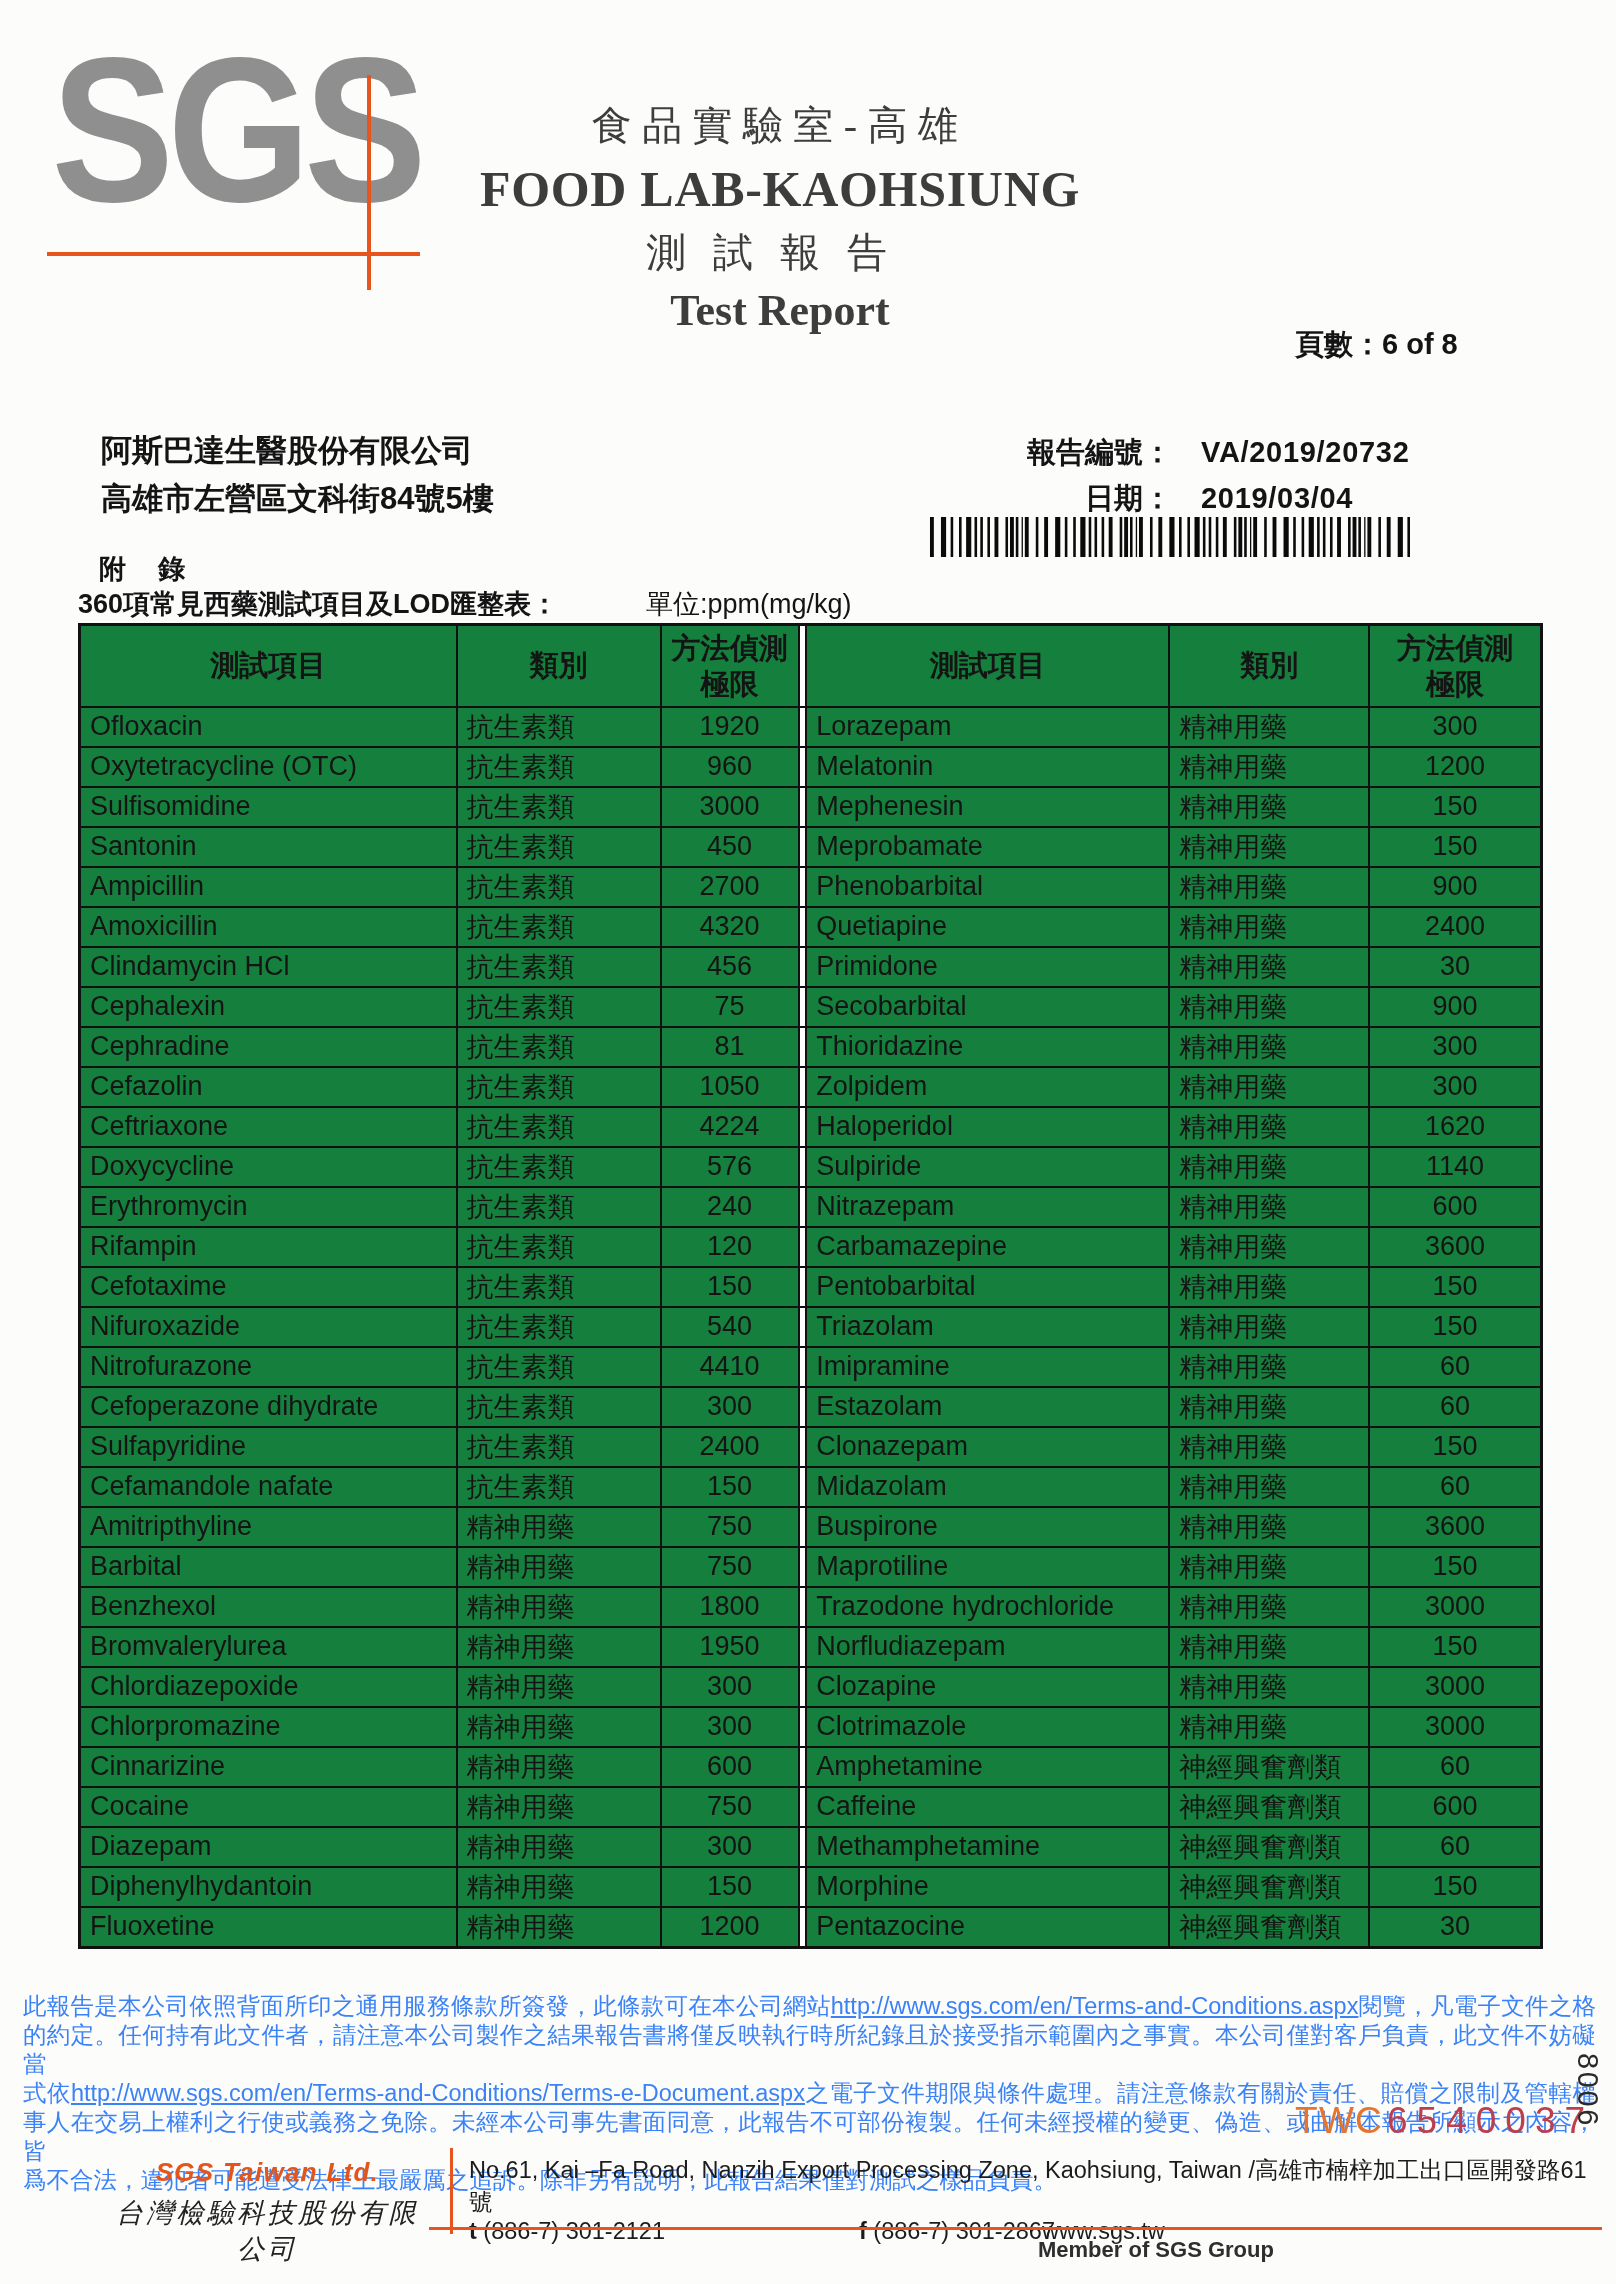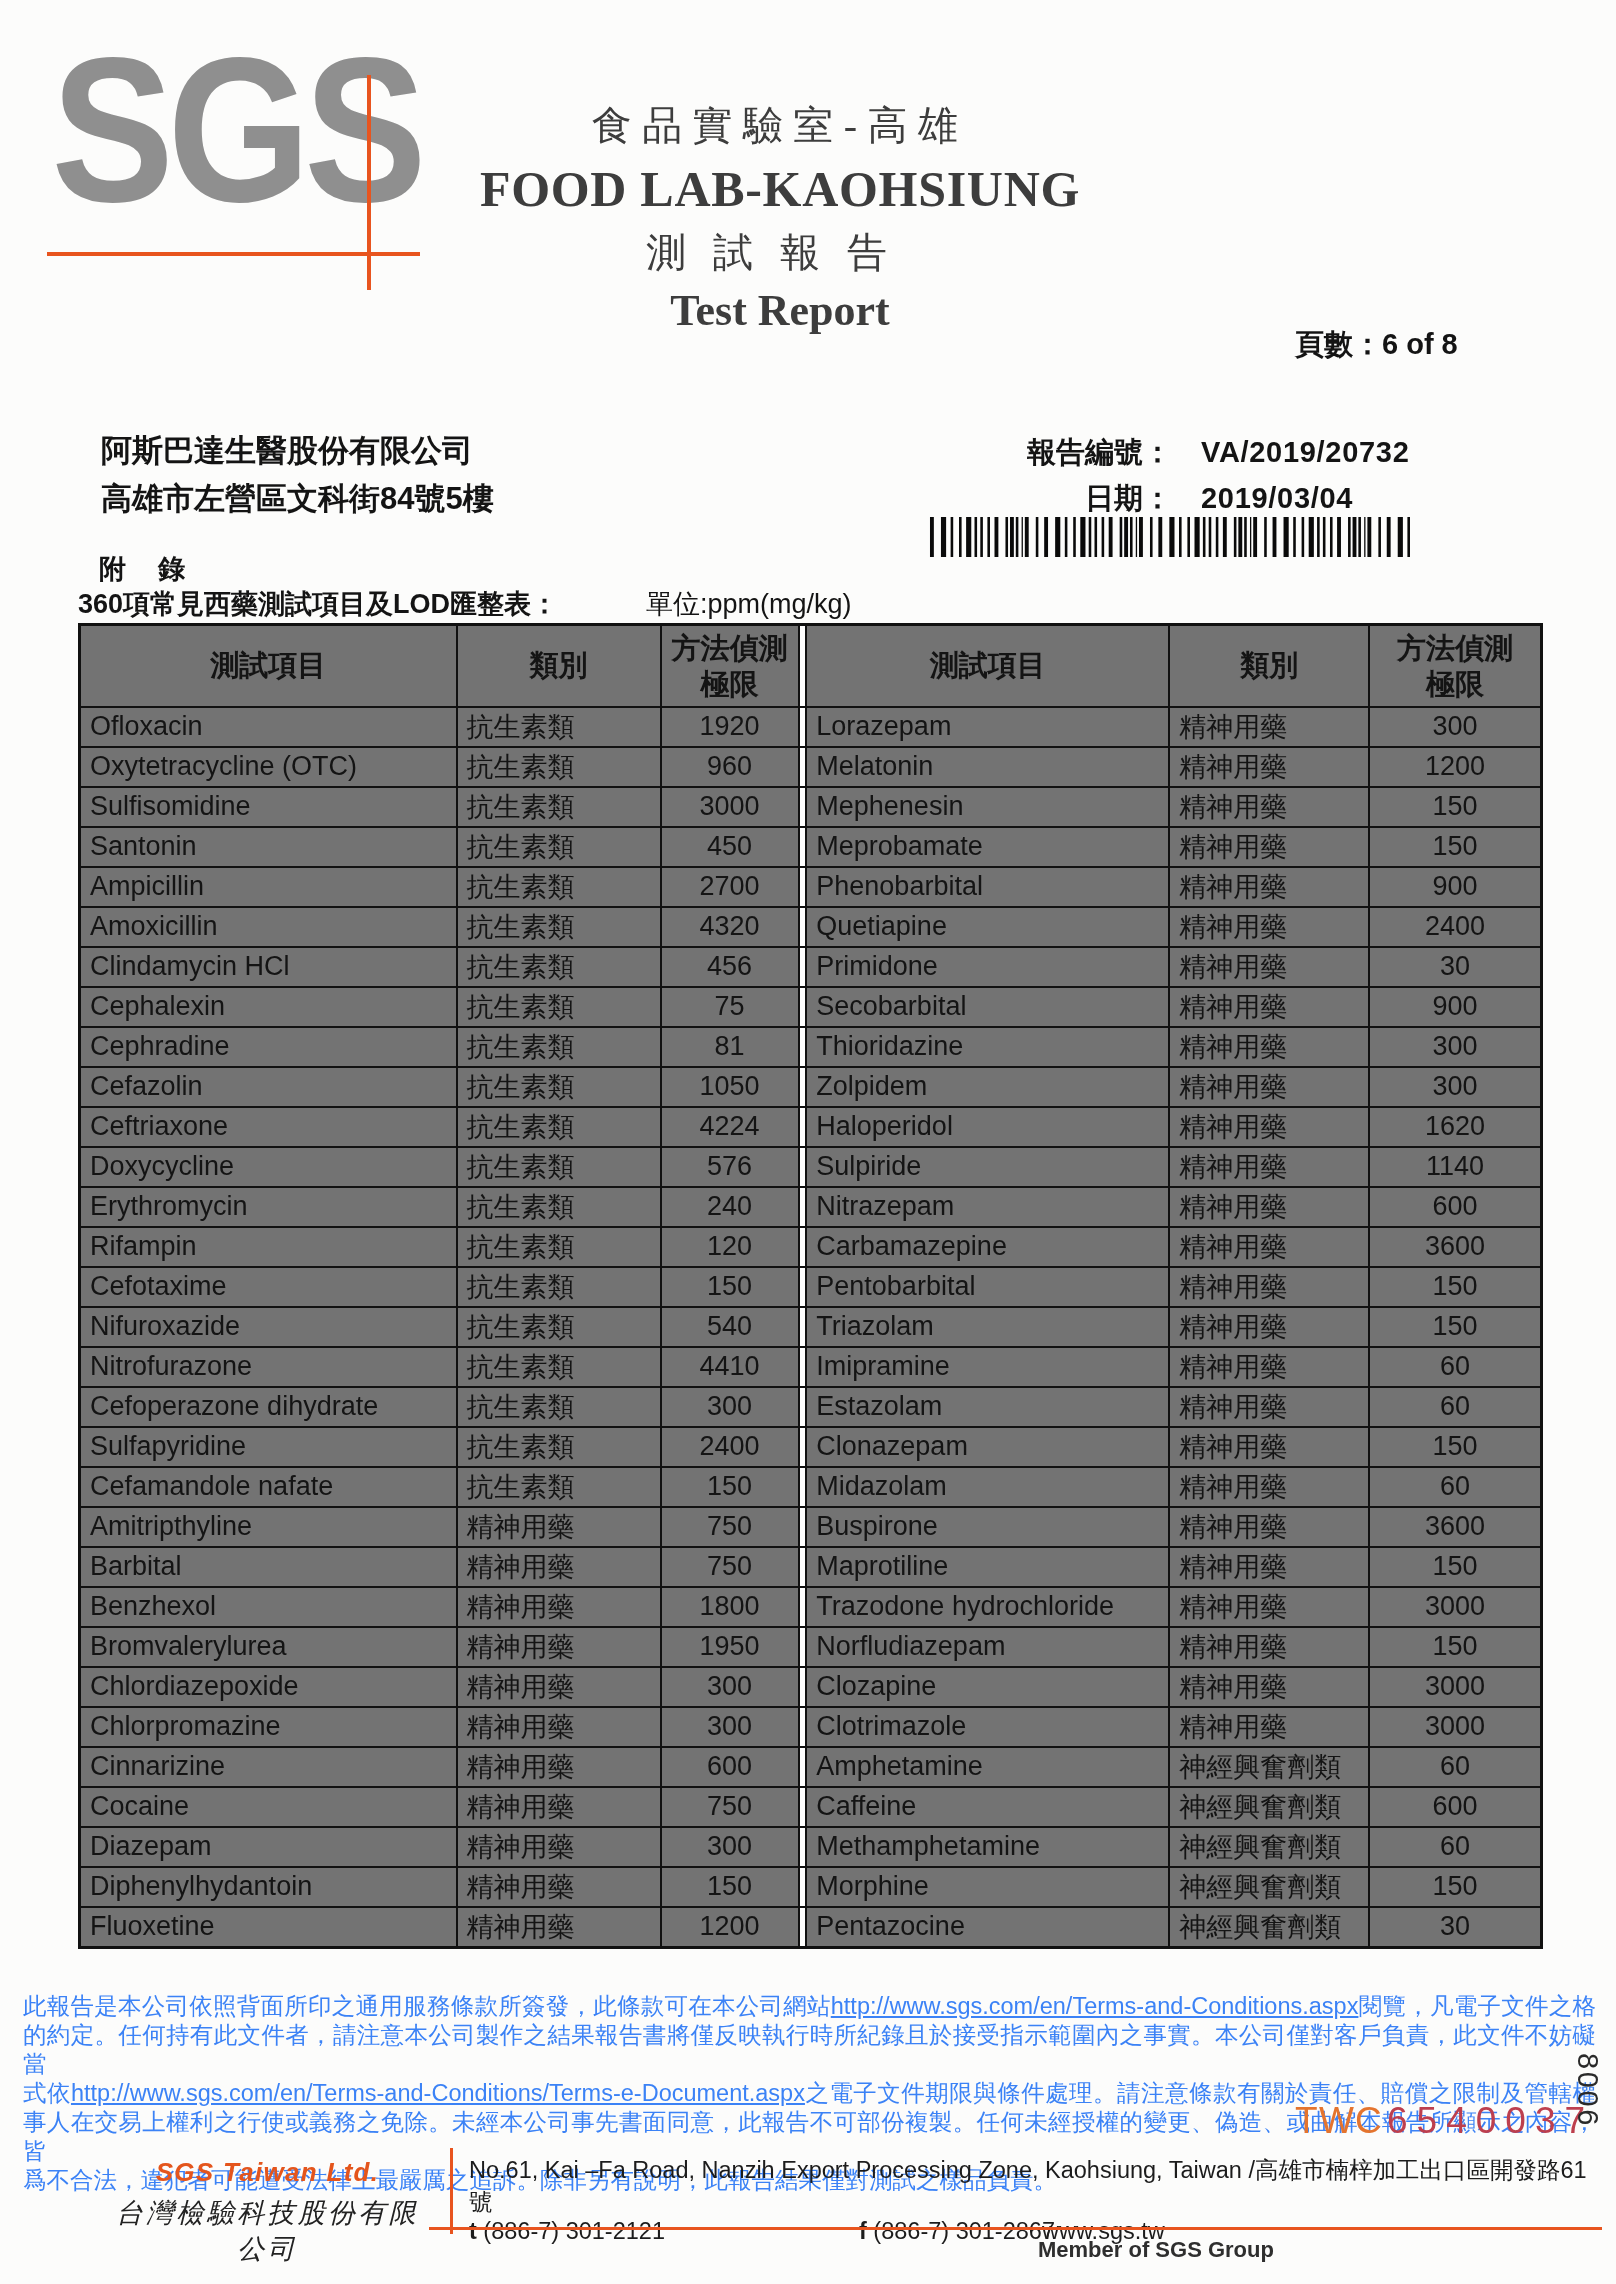--- a/index.html
+++ b/index.html
@@ -33,21 +33,21 @@
   .ri-row{display:flex;line-height:46px;}
   .ri-label{display:inline-block;width:157px;text-align:right;}
   .ri-value{display:inline-block;margin-left:29px;letter-spacing:0.7px;}
   
   .barcode{position:absolute;left:927px;top:517px;width:495px;height:40px;}
   
   .appendix-label{position:absolute;left:99px;top:551px;font-size:27px;font-weight:700;letter-spacing:2.6px;}
   .table-title{position:absolute;left:78px;top:586px;font-size:27px;font-weight:700;border-bottom:2px solid #111;padding-bottom:2.6px;white-space:nowrap;}
   .unit-label{position:absolute;left:646px;top:586px;font-size:27px;white-space:nowrap;}
   
-  .lod-table{position:absolute;left:78px;top:623px;border-collapse:collapse;table-layout:fixed;background:#737373;}
+  .lod-table{position:absolute;left:78px;top:623px;border-collapse:collapse;table-layout:fixed;background:#15803d;}
   .lod-table,.lod-table th,.lod-table td{border:2px solid #111;}
   .lod-table{border-width:3.3px;}
   .lod-table thead tr{height:82px;}
   .lod-table tbody tr{height:40px;}
   .lod-table th{font-size:29px;font-weight:700;text-align:center;vertical-align:middle;border-bottom-width:2.6px;}
   .lod-table th span{display:block;line-height:1.25;}
   .item-cell{font-size:27px;padding-left:9px;text-align:left;white-space:nowrap;overflow:hidden;}
   .cat-cell{font-size:27px;padding-left:9px;text-align:left;white-space:nowrap;overflow:hidden;}
   .lod-cell{font-size:27px;text-align:center;}
   .gap-cell{background:#fff;padding:0;}

